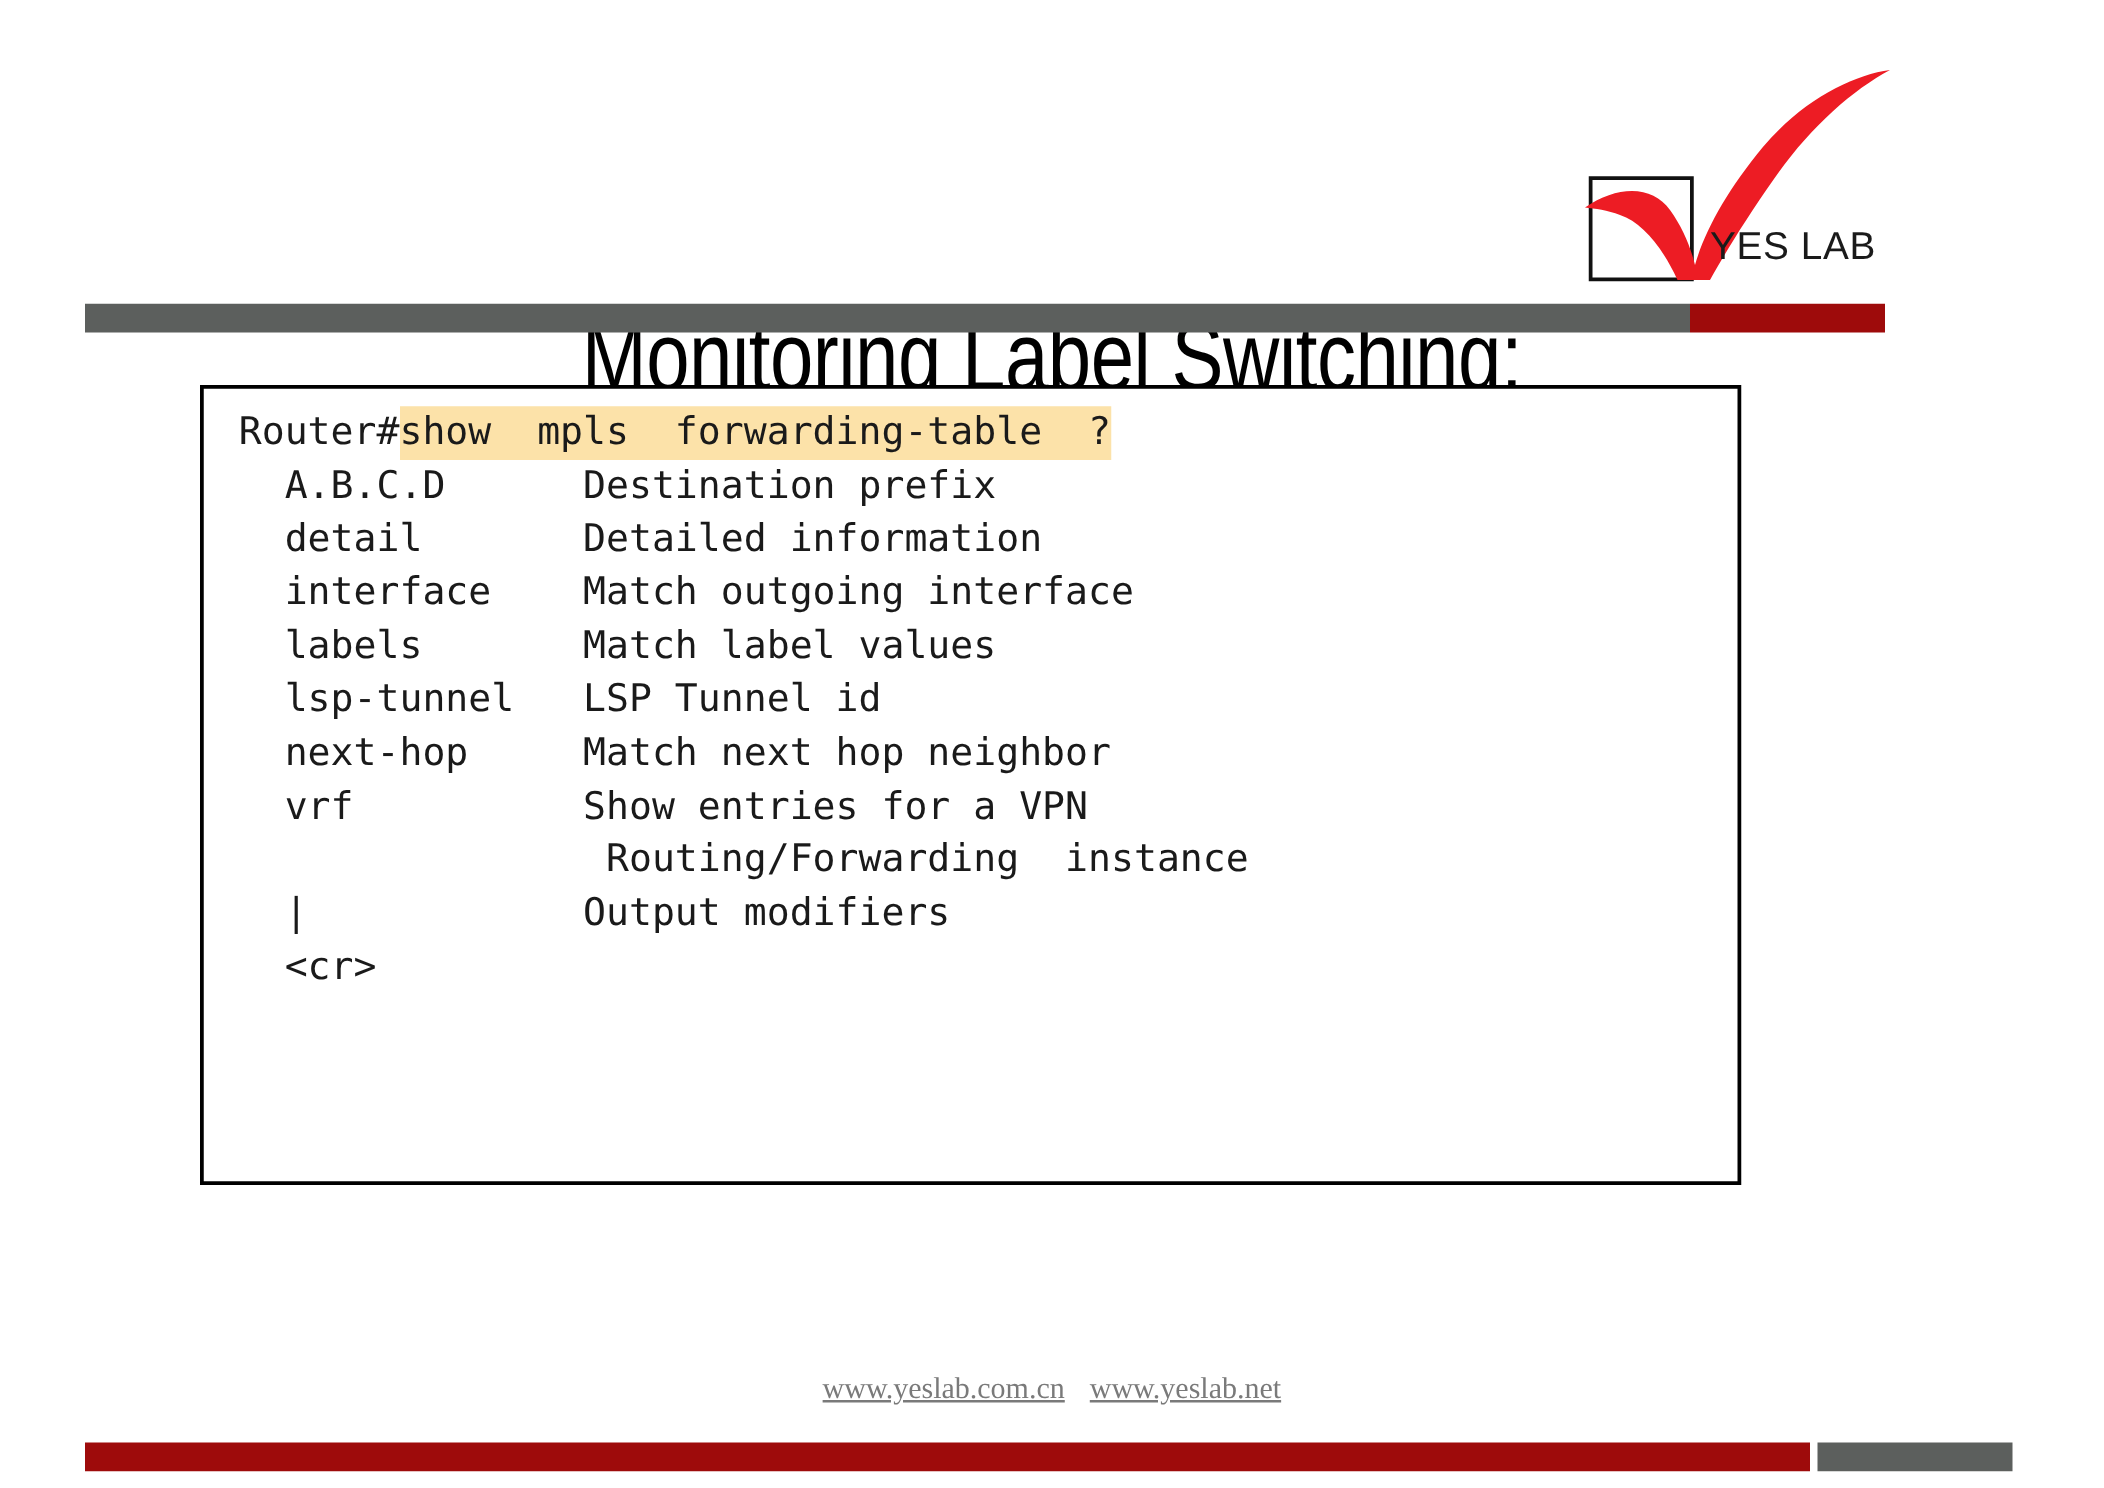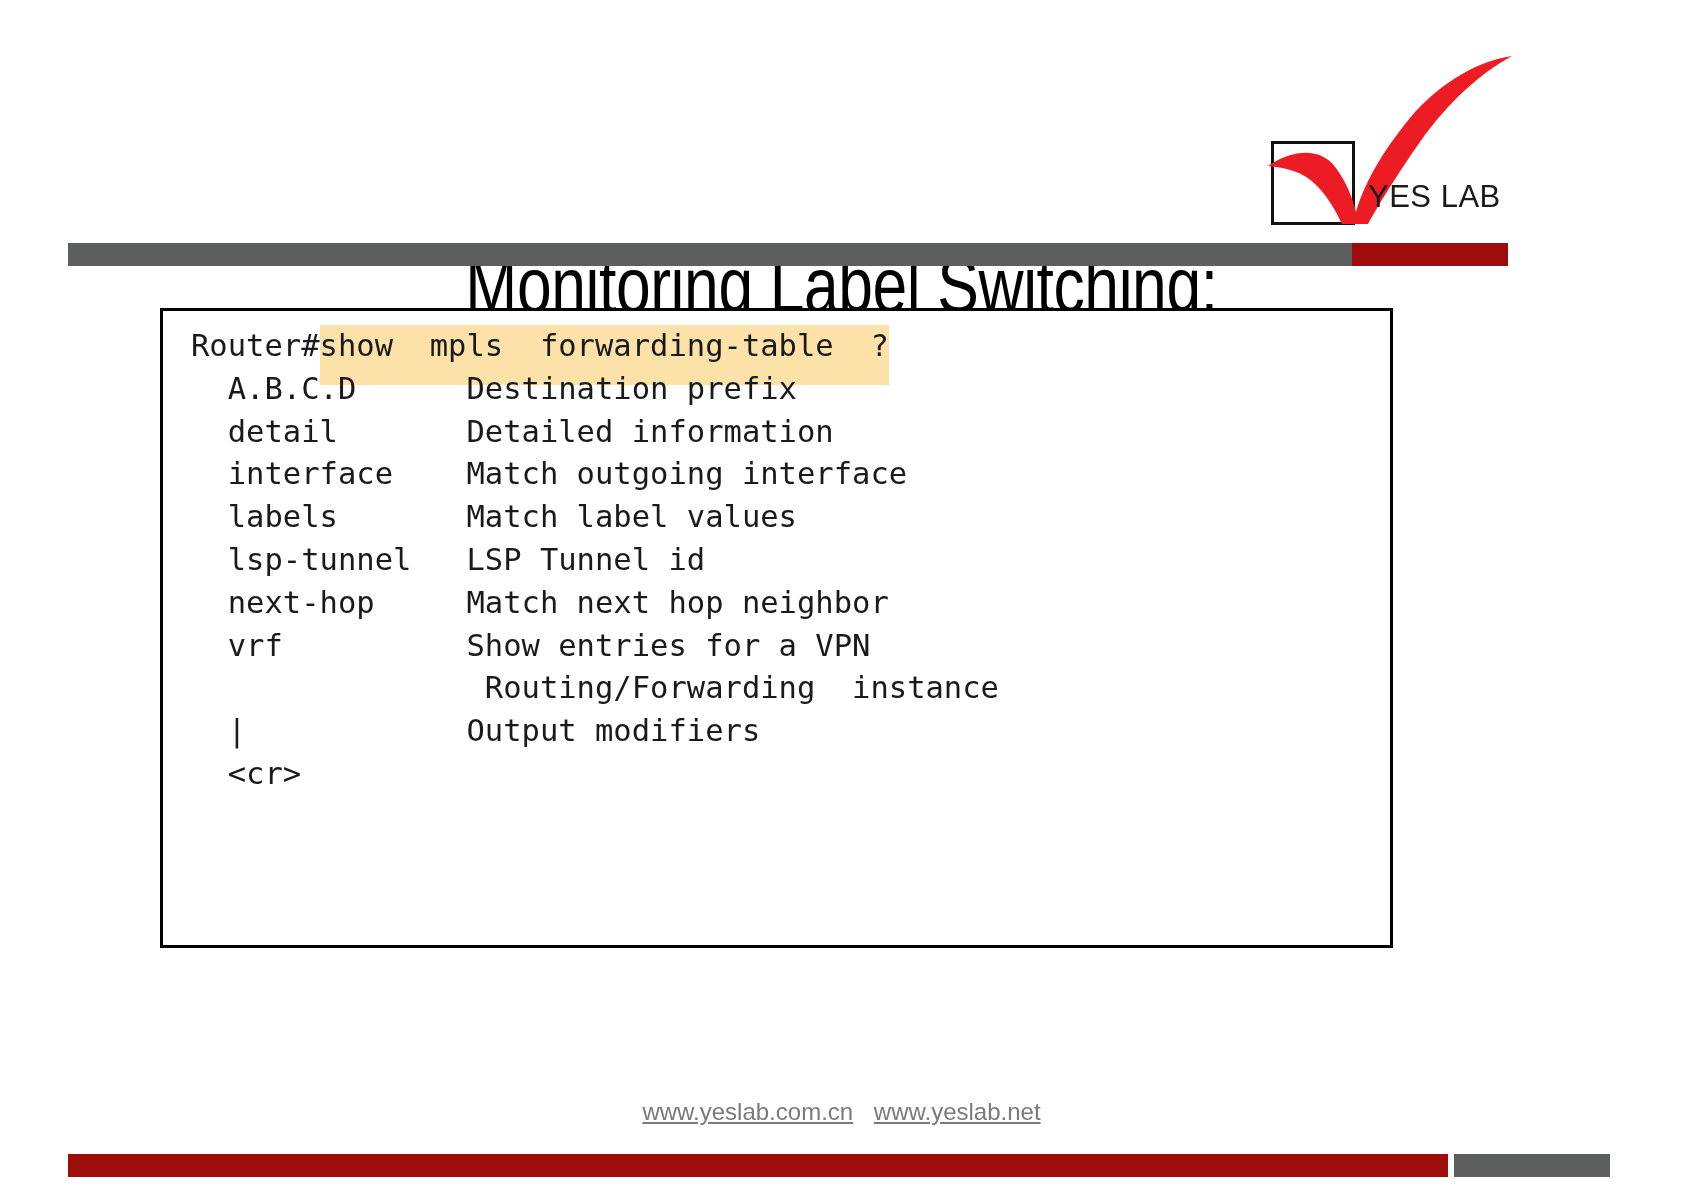--- a/index.html
+++ b/index.html
@@ -118,31 +118,31 @@
     font-family: "DejaVu Sans Mono", "Liberation Mono", monospace;
     font-size: 30.5px;
     line-height: 42.8px;
     color: #1a1a1a;
     white-space: pre;
     letter-spacing: 0px;
   }
   .code-line { display: block; height: 42.8px; }
   .hl {
     background: #fce2a9;
-    padding: 3px 0 22px 0;
+    padding: 3px 0 5px 0;
   }
 
   
   .footer-links {
     position: absolute;
     left: 0;
     top: 1098px;
     width: 1683px;
     text-align: center;
-    font-family: Liberation Sans, sans-serif;
+    font-family: Liberation Serif, serif;
     font-size: 24px;
     color: #7a7a7a;
   }
   .footer-links a,
   .footer-links span.link {
     color: #7a7a7a;
     text-decoration: underline;
     margin: 0 7px;
     cursor: pointer;
   }

